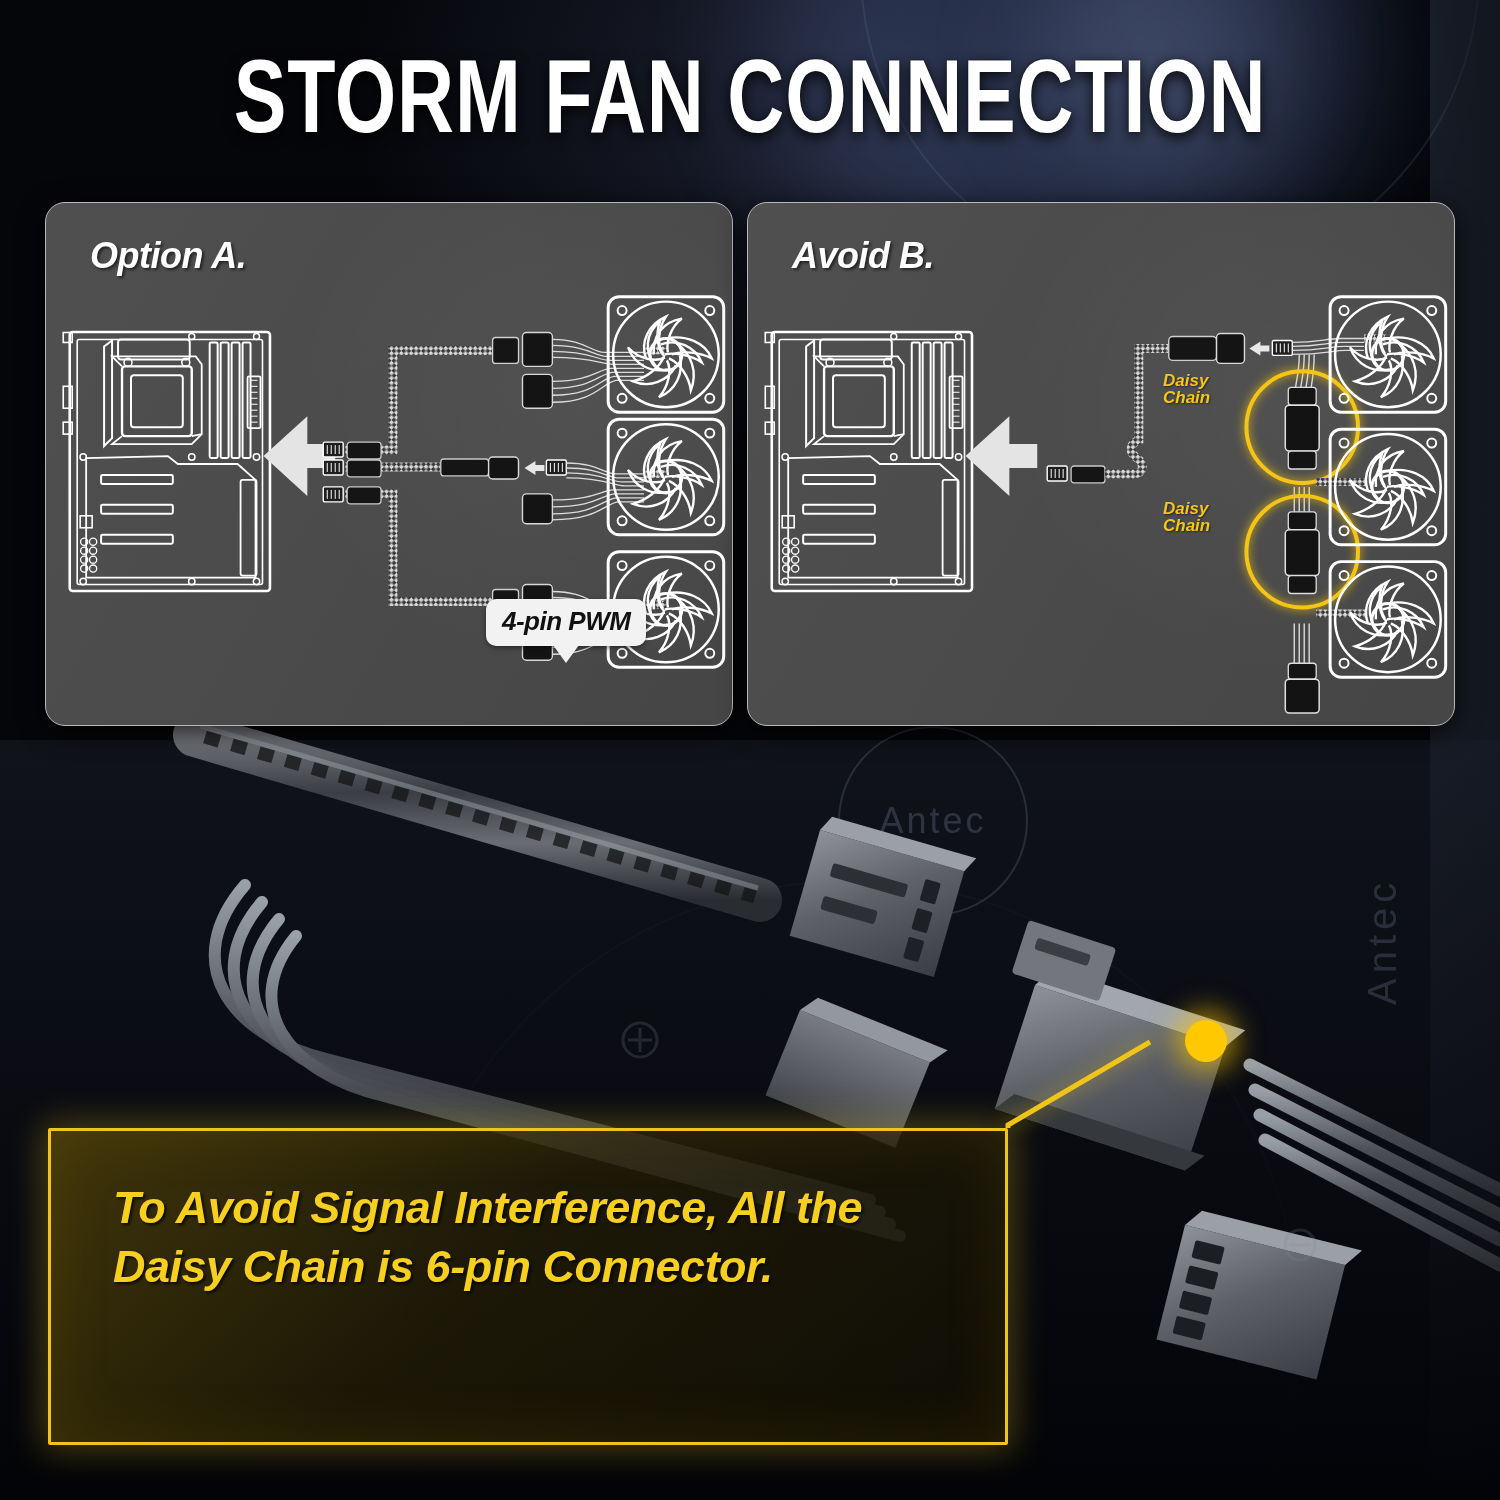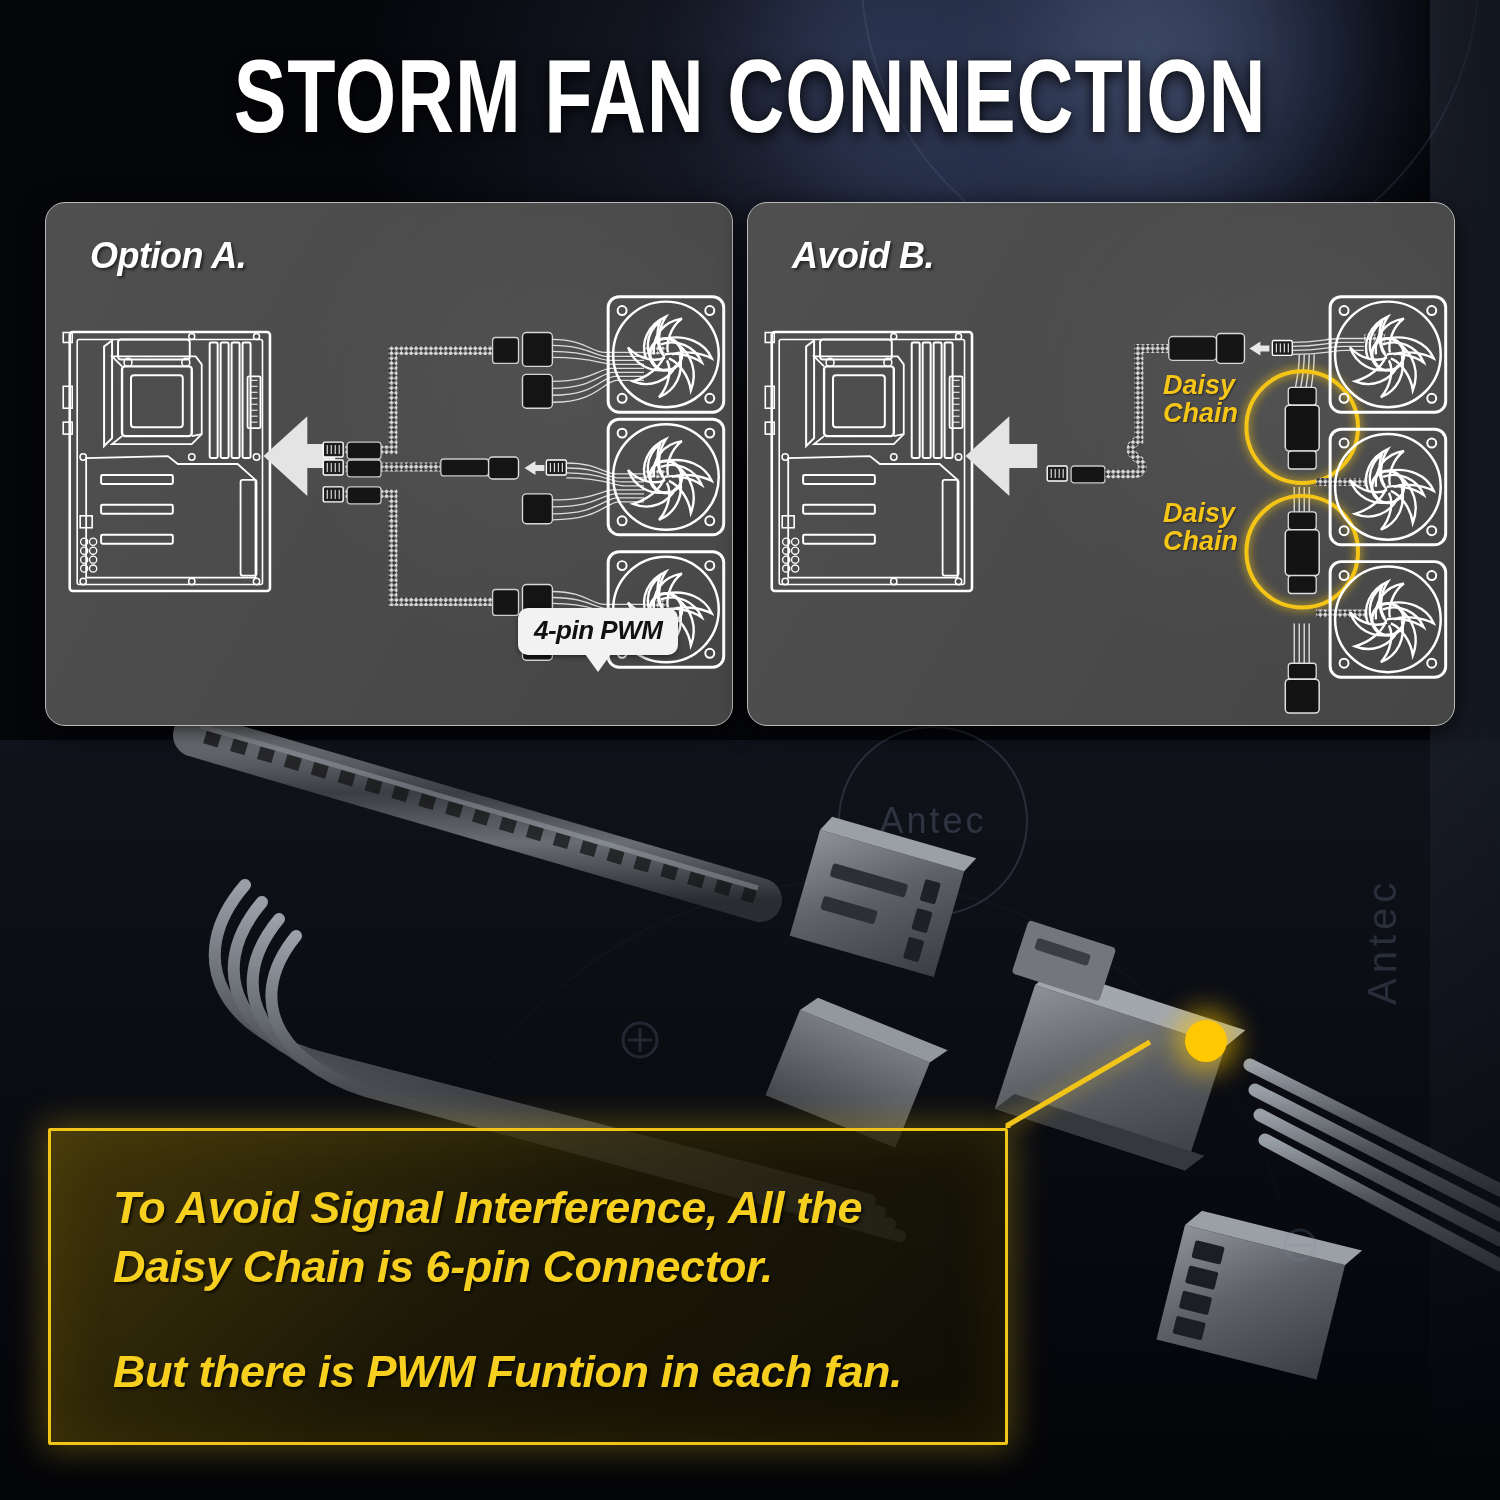--- a/index.html
+++ b/index.html
@@ -42,23 +42,23 @@
       text-shadow:2px 2px 3px rgba(0,0,0,.55); z-index:6; }
 
   .panelSvg { position:absolute; inset:0; width:100%; height:100%; }
 
   
   .bubble { position:absolute; background:#f2f2f2; border-radius:10px; padding:7px 16px 9px;
       color:#111; font-size:26px; font-weight:bold; font-style:italic; letter-spacing:-.5px;
       white-space:nowrap; z-index:8; box-shadow:0 2px 5px rgba(0,0,0,.45); }
   .bubble::after { content:""; position:absolute; left:50%; margin-left:-13px; bottom:-17px;
       border-left:13px solid transparent; border-right:13px solid transparent; border-top:18px solid #f2f2f2; }
-  #bubbleA { left:440px; top:405px;margin-left:32px; }
-
-  .daisyLbl { position:absolute; color:#f5c518; font-size:27px; font-weight:bold; font-style:italic;
+  #bubbleA { left:440px; top:396px; }
+
+  .daisyLbl { position:absolute; color:#f5c518; font-size:17px; font-weight:bold; font-style:italic;
       line-height:1.02; z-index:8; text-shadow:1px 1px 2px rgba(0,0,0,.5); }
   #daisy1 { left:1163px; top:372px; }
   #daisy2 { left:1163px; top:500px; }
 
   
   #leader { position:absolute; left:0; top:0; width:1500px; height:1500px; pointer-events:none; z-index:14; }
   #callout { position:absolute; left:48px; top:1128px; width:960px; height:317px;
       border:3px solid #f0c419; border-radius:2px; z-index:15;
       background:linear-gradient(135deg, rgba(86,70,8,.72) 0%, rgba(40,33,4,.66) 45%, rgba(22,18,2,.60) 100%);
       box-shadow:0 0 34px 5px rgba(240,196,25,.30), inset 0 0 60px rgba(150,120,10,.18); }
@@ -440,14 +440,13 @@
 Chain</div>
 
 <svg id="leader">
   <path d="M 1008 1128 L 1008 1125 L 1150 1042" stroke="#f0c419" stroke-width="5" fill="none" style="filter:drop-shadow(0 0 10px rgba(240,196,25,.65))"></path>
 </svg>
 <div class="hotdot" style="left:1185px;top:1020px;"></div>
 
 <div id="callout">
   <div class="coTxt" id="coLine1">To Avoid Signal Interference, All the
 Daisy Chain is 6-pin Connector.</div>
-  <div class="coTxt" id="coLine2">But there is PWM Funtion in each fan.</div>
 </div>
 
 </body></html>

